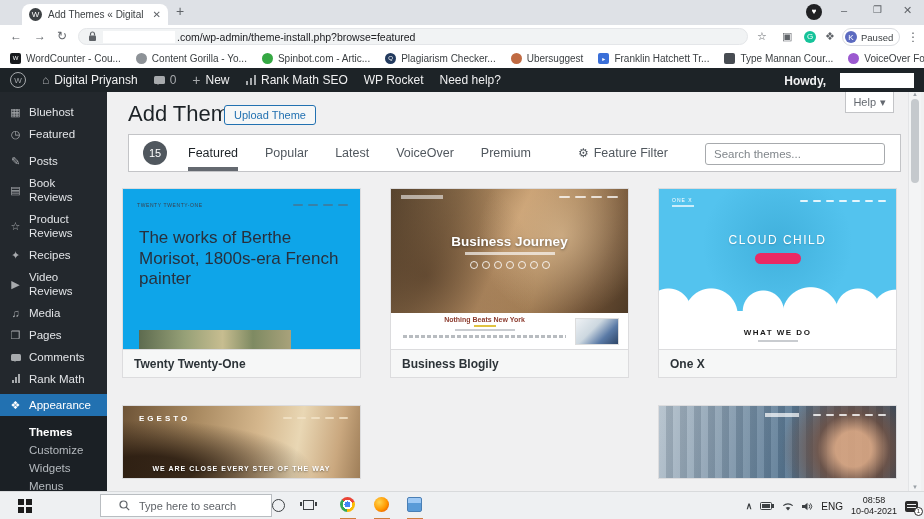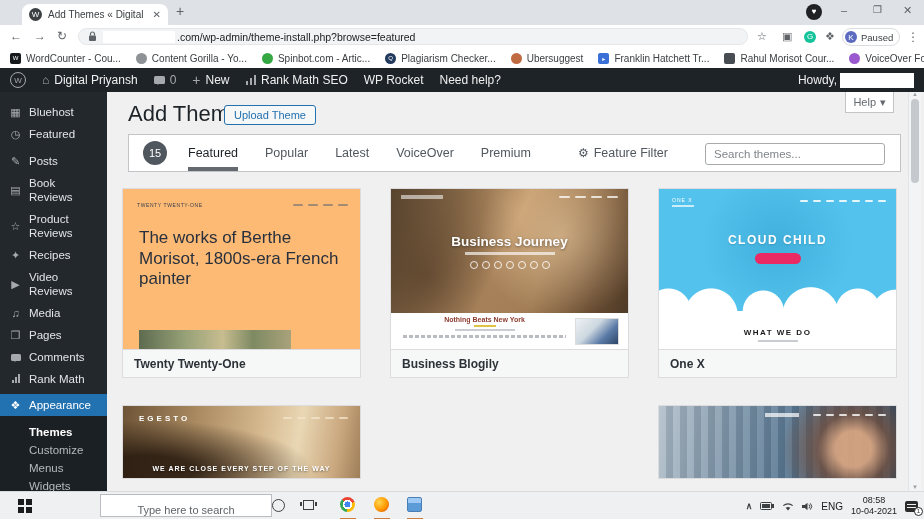--- a/index.html
+++ b/index.html
@@ -35,21 +35,21 @@
   
   .adminbar{position:absolute;left:0;top:68px;width:924px;height:24px;background:#1d2327;display:flex;align-items:center;color:#f0f0f1;font-size:12px;padding:0 10px;box-sizing:border-box;}
   .ab-item{display:flex;align-items:center;gap:5px;margin-right:16px;white-space:nowrap;}
   .ab-ic{color:#a7aaad;font-size:12px;}
   .wp-ring{width:14px;height:14px;border:1.5px solid #a7aaad;border-radius:50%;color:#a7aaad;font-size:8px;display:flex;align-items:center;justify-content:center;}
   .bubble{width:11px;height:8px;background:#a7aaad;border-radius:1.5px;position:relative;display:inline-block;}
   .bubble:after{content:"";position:absolute;left:2px;bottom:-3px;border:2.5px solid transparent;border-top:3px solid #a7aaad;}
   .bars{display:inline-flex;align-items:flex-end;gap:1.5px;}
   .bars i{width:2.5px;background:#a7aaad;display:block;}
   .bars i:nth-child(1){height:4px;}.bars i:nth-child(2){height:7px;}.bars i:nth-child(3){height:10px;}
-  .howdy{margin-left:auto;display:flex;align-items:flex-start;gap:3px;}
+  .howdy{margin-left:auto;display:flex;align-items:flex-end;gap:14px;font-weight:bold;}
   .redact-user{width:74px;height:15px;background:#fff;}
 
   
   .sidebar{position:absolute;left:0;top:92px;width:107px;height:399px;background:#23282d;color:#e2e4e7;padding-top:9px;box-sizing:border-box;}
   .sb-item{display:flex;align-items:center;gap:7px;padding:4px 9px;font-size:11.5px;line-height:14px;position:relative;}
   .sb-icon{width:13px;text-align:center;color:#a7aaad;font-size:11px;flex:0 0 auto;}
   .sb-sep{margin-top:5px;}
   .sb-item.current{background:#2271b1;color:#fff;margin-top:4px;}
   .sb-item.current .sb-icon{color:#fff;}
   .sb-item.current:after{content:"";position:absolute;right:-6px;top:50%;margin-top:-6px;border:6px solid transparent;border-left:6px solid #2271b1;}
@@ -81,21 +81,21 @@
   .row1{top:188px;height:190px;}
   .row2{top:405px;height:74px;overflow:hidden;}
   .c1{left:122px;}.c2{left:390px;}.c3{left:658px;}
   .preview{position:absolute;left:0;top:0;right:0;height:161px;overflow:hidden;}
   .row2 .preview{height:86px;}
   .cfooter{position:absolute;left:0;right:0;bottom:0;height:27px;border-top:1px solid #dcdcde;background:#f6f7f7;display:flex;align-items:center;padding:0 11px;font-size:12px;font-weight:bold;color:#2c3338;}
   .dash{display:inline-block;height:2px;border-radius:1px;}
   .navdashes{position:absolute;display:flex;gap:5px;}
 
   
-  .p-t21{background:#fdba74;}
+  .p-t21{background:#0ea5e9;}
   .t21-logo{position:absolute;left:14px;top:13px;font-size:5px;letter-spacing:.6px;color:#39414d;}
   .t21-nav{right:12px;top:15px;}
   .t21-nav .dash{width:10px;background:#5a6572;opacity:.55;}
   .t21-head{position:absolute;left:16px;top:39px;width:208px;font-size:17px;line-height:1.22;color:#28303d;}
   .t21-art{position:absolute;left:16px;bottom:0;width:152px;height:20px;background:linear-gradient(90deg,#5d6b4f,#96a077 30%,#c7bd90 55%,#7e8a62 75%,#a9a27b);}
 
   
   .bb-hero{position:absolute;left:0;top:0;right:0;height:124px;background:
     radial-gradient(circle at 72% 38%,rgba(235,205,165,.55),transparent 45%),
     radial-gradient(circle at 15% 70%,rgba(60,40,25,.5),transparent 50%),
@@ -121,21 +121,21 @@
     radial-gradient(circle at 4% 100%,#fff 22px,transparent 23px),
     radial-gradient(circle at 22% 115%,#fff 26px,transparent 27px),
     radial-gradient(circle at 44% 100%,#fff 20px,transparent 21px),
     radial-gradient(circle at 64% 118%,#fff 28px,transparent 29px),
     radial-gradient(circle at 84% 100%,#fff 22px,transparent 23px),
     radial-gradient(circle at 100% 112%,#fff 24px,transparent 25px);}
   .ox-logo{position:absolute;left:13px;top:8px;font-size:5px;color:#fff;letter-spacing:1px;}
   .ox-logo .tag{display:block;width:22px;height:2px;background:rgba(255,255,255,.7);margin-top:2px;}
   .ox-nav{right:10px;top:11px;}
   .ox-nav .dash{width:8px;background:#fff;opacity:.85;height:1.5px;}
-  .ox-title{position:absolute;left:0;right:0;top:44px;text-align:center;color:#fff;font-weight:bold;font-size:12px;letter-spacing:1.5px;text-shadow:0 1px 2px rgba(0,0,0,.15);}
+  .ox-title{position:absolute;left:0;right:0;top:44px;text-align:center;color:#fff;font-weight:normal;font-size:12px;letter-spacing:1.5px;text-shadow:0 1px 2px rgba(0,0,0,.15);}
   .ox-btn{position:absolute;left:50%;top:64px;margin-left:-23px;width:46px;height:11px;border-radius:6px;background:#ea2a63;}
   .ox-section{position:absolute;left:0;right:0;bottom:8px;text-align:center;}
   .ox-sec-title{font-size:8px;font-weight:bold;letter-spacing:1.5px;color:#1a1a1a;}
   .ox-sec-sub{width:40px;height:2px;background:#c9ccd0;margin:3px auto 0;}
 
   
   .p-eg{background:
     radial-gradient(ellipse at 10% 75%,rgba(35,22,12,.85) 16%,transparent 55%),
     linear-gradient(100deg,#6e5437 0%,#a98a61 30%,#d4b68c 55%,#e9d7b4 72%,#caa87f 88%,#9a7a55 100%);}
   .eg-logo{position:absolute;left:16px;top:8px;color:#fff;font-weight:bold;font-size:8px;letter-spacing:3px;}
@@ -171,21 +171,21 @@
 
   
   .scrollbar{position:absolute;left:908px;top:92px;width:13px;height:399px;background:#f3f4f5;border-left:1px solid #e3e4e6;box-sizing:border-box;}
   .scroll-thumb{position:absolute;left:2px;top:7px;width:8px;height:84px;background:#c5c9cd;border-radius:4px;}
   .scroll-arrow{position:absolute;left:3px;font-size:6px;color:#9aa0a6;}
 
   
   .taskbar{position:absolute;left:0;top:491px;width:924px;height:28px;background:#eef0f2;border-top:1px solid #d8dadc;box-sizing:border-box;z-index:5;}
   .start-btn{position:absolute;left:18px;top:7px;width:14px;height:14px;display:grid;grid-template-columns:6px 6px;grid-template-rows:6px 6px;gap:1.5px;}
   .start-btn i{background:#1b1b1b;display:block;}
-  .tb-search{position:absolute;left:100px;top:2px;width:172px;height:23px;background:#fff;border:1px solid #b9bdc1;display:flex;align-items:center;gap:9px;padding:0 10px;font-size:11px;color:#5f6368;box-sizing:border-box;flex-direction:column;}
+  .tb-search{position:absolute;left:100px;top:2px;width:172px;height:23px;background:#fff;border:1px solid #b9bdc1;display:flex;align-items:center;gap:9px;padding:0 18px;font-size:11px;color:#5f6368;box-sizing:border-box;}
   .tb-btn{position:absolute;top:6px;}
   .cortana{left:272px;width:13px;height:13px;border:1.5px solid #3c4043;border-radius:50%;box-sizing:border-box;top:7px;}
   .taskview{left:303px;width:11px;height:10px;border:1.5px solid #3c4043;box-sizing:border-box;top:8px;position:absolute;}
   .taskview:before{content:"";position:absolute;left:-4px;top:1px;width:2px;height:4px;background:#3c4043;}
   .taskview:after{content:"";position:absolute;right:-4px;top:1px;width:2px;height:4px;background:#3c4043;}
   .app-ic{position:absolute;top:5px;width:15px;height:15px;border-radius:50%;}
   .chrome-ic{left:340px;background:radial-gradient(circle,#4285f4 0 3px,#fff 3px 4.5px,transparent 4.5px),conic-gradient(from -50deg,#ea4335 0 33%,#fbbc05 33% 66%,#34a853 66% 100%);}
   .firefox-ic{left:374px;background:radial-gradient(circle at 35% 35%,#ffd54f,#ff9800 55%,#e65100 90%);}
   .photos-ic{left:407px;border-radius:2px;background:linear-gradient(180deg,#9ec9f5 0 40%,#5a9bd8 40% 100%);border:1px solid #4a7fb5;box-sizing:border-box;}
   .run-line{position:absolute;top:26px;width:16px;height:2px;background:#cf7d3e;}
@@ -259,21 +259,21 @@
     <span class="bm">
       <span class="bm-icon" style="background:#c06a42"></span>
       <span>Ubersuggest</span>
     </span>
     <span class="bm">
       <span class="bm-icon" style="background:#3a6fd8;border-radius:2px">▸</span>
       <span>Franklin Hatchett Tr...</span>
     </span>
     <span class="bm">
       <span class="bm-icon" style="background:#474c52;border-radius:2px"></span>
-      <span>Rahul Morisot Cour...</span>
+      <span>Type Mannan Cour...</span>
     </span>
     <span class="bm">
       <span class="bm-icon" style="background:#9b59d0"></span>
       <span>VoiceOver For Yout...</span>
     </span>
 
   </div>
 
   <div class="adminbar">
     <span class="ab-item">
@@ -360,22 +360,22 @@
           </span></span>
       <span>Rank Math</span>
     </div>
     <div class="sb-item current">
       <span class="sb-icon">❖</span>
       <span>Appearance</span>
     </div>
     <div class="sb-sub">
       <div class="sb-subitem current-sub">Themes</div>
       <div class="sb-subitem">Customize</div>
+      <div class="sb-subitem">Widgets</div>
       <div class="sb-subitem">Menus</div>
-      <div class="sb-subitem">Widgets</div>
       <div class="sb-subitem">Header</div>
     </div>
   </div>
 
   <div class="help-btn">
     <span>Help</span>
     <span>▾</span>
   </div>
 
   <h1 class="page-title" style="margin:0;">Add Themes</h1>

